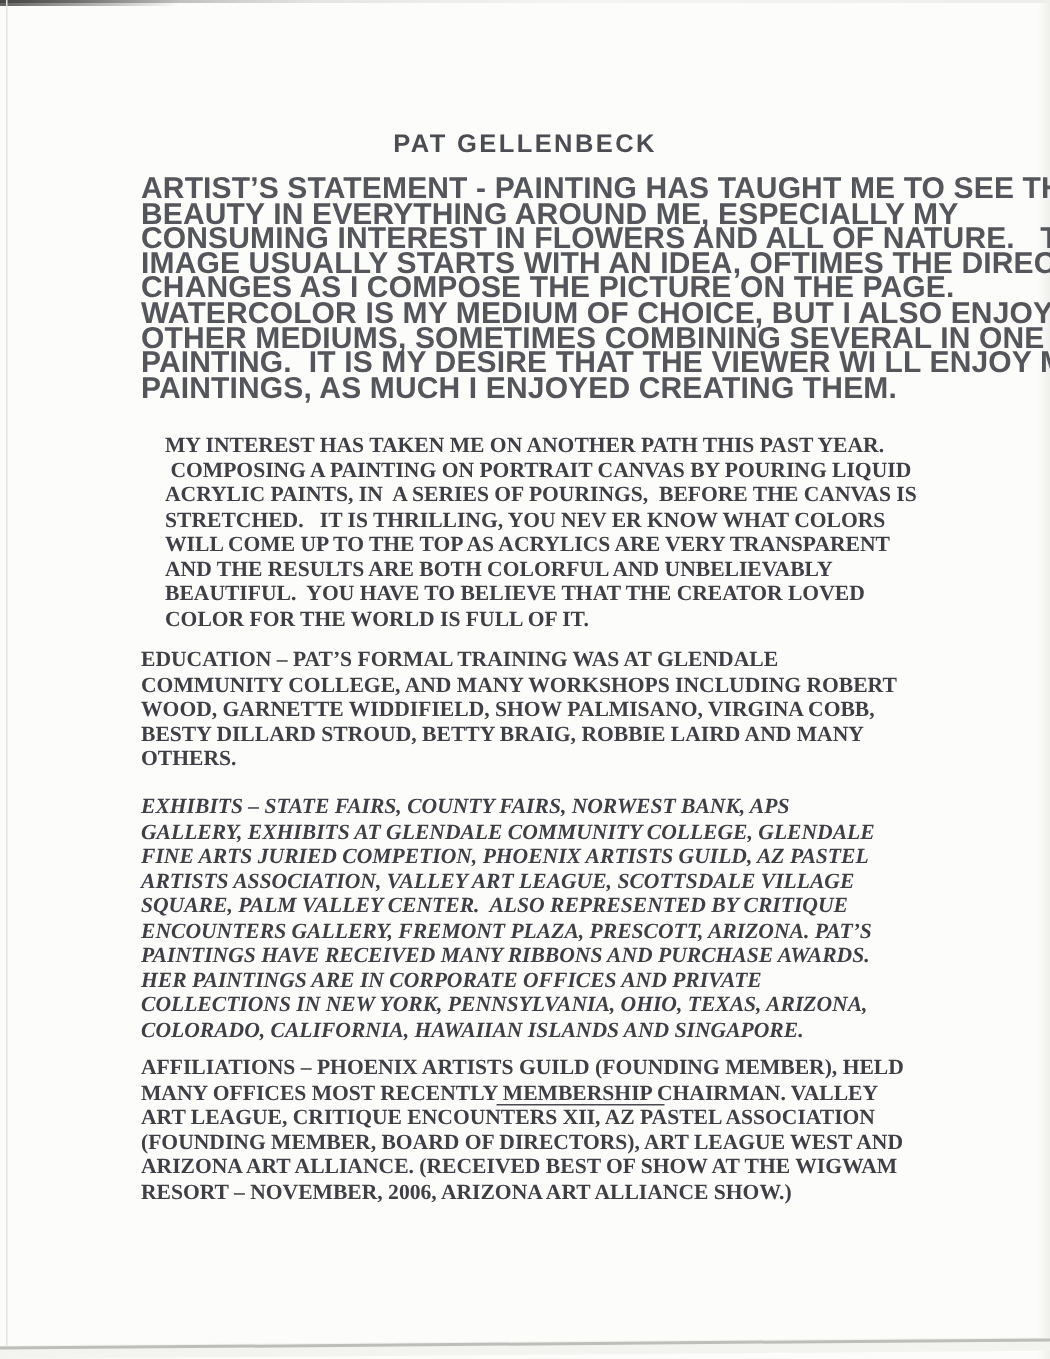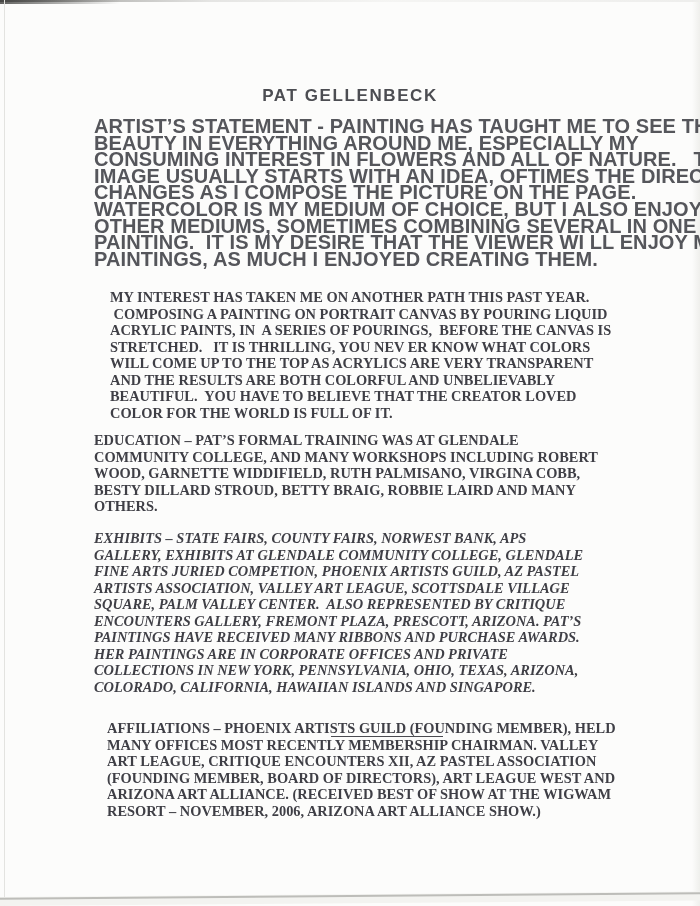--- a/index.html
+++ b/index.html
@@ -79,21 +79,21 @@
   .para.serif {
     font-family: "Liberation Serif", serif;
     font-size: 14.4px;
     line-height: 16.5px;
     color: #3f3f46;
   }
   .p1 { top: 118px; }
   .p2 { top: 289px; margin-left: 16px; }
   .p3 { top: 432px; }
   .p4 { top: 530px; font-style: italic; }
-  .p5 { top: 720px; margin-left: 13px; }
+  .p5 { top: 704px; }
 </style>
 </head>
 <body>
 
 <div class="page">
 
   <div class="artifact top-line"></div>
   <div class="artifact top-smudge"></div>
   <div class="artifact left-line"></div>
   <div class="artifact right-shade"></div>
@@ -114,21 +114,21 @@
  COMPOSING A PAINTING ON PORTRAIT CANVAS BY POURING LIQUID
 ACRYLIC PAINTS, IN  A SERIES OF POURINGS,  BEFORE THE CANVAS IS
 STRETCHED.   IT IS THRILLING, YOU NEV ER KNOW WHAT COLORS
 WILL COME UP TO THE TOP AS ACRYLICS ARE VERY TRANSPARENT
 AND THE RESULTS ARE BOTH COLORFUL AND UNBELIEVABLY
 BEAUTIFUL.  YOU HAVE TO BELIEVE THAT THE CREATOR LOVED
 COLOR FOR THE WORLD IS FULL OF IT.</div>
 
   <div class="para serif p3">EDUCATION – PAT’S FORMAL TRAINING WAS AT GLENDALE
 COMMUNITY COLLEGE, AND MANY WORKSHOPS INCLUDING ROBERT
-WOOD, GARNETTE WIDDIFIELD, RUTH PALMISANO, VIRGINA COBB,
+WOOD, GARNETTE WIDDIFIELD, SHOW PALMISANO, VIRGINA COBB,
 BESTY DILLARD STROUD, BETTY BRAIG, ROBBIE LAIRD AND MANY
 OTHERS.</div>
 
   <div class="para serif p4">EXHIBITS – STATE FAIRS, COUNTY FAIRS, NORWEST BANK, APS
 GALLERY, EXHIBITS AT GLENDALE COMMUNITY COLLEGE, GLENDALE
 FINE ARTS JURIED COMPETION, PHOENIX ARTISTS GUILD, AZ PASTEL
 ARTISTS ASSOCIATION, VALLEY ART LEAGUE, SCOTTSDALE VILLAGE
 SQUARE, PALM VALLEY CENTER.  ALSO REPRESENTED BY CRITIQUE
 ENCOUNTERS GALLERY, FREMONT PLAZA, PRESCOTT, ARIZONA. PAT’S
 PAINTINGS HAVE RECEIVED MANY RIBBONS AND PURCHASE AWARDS.

